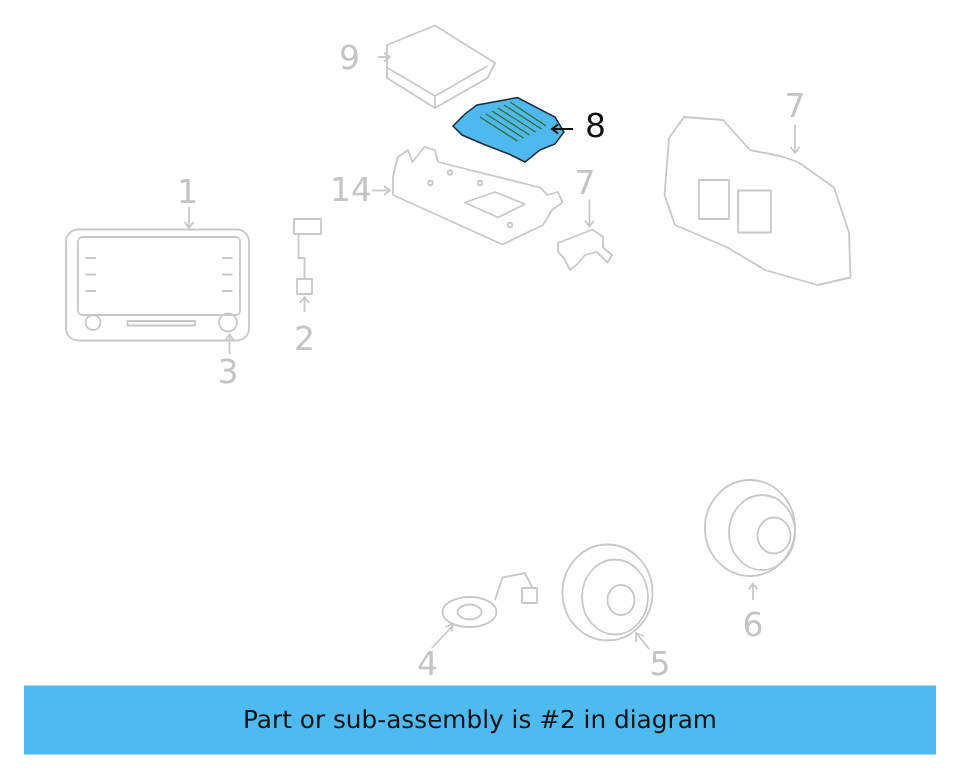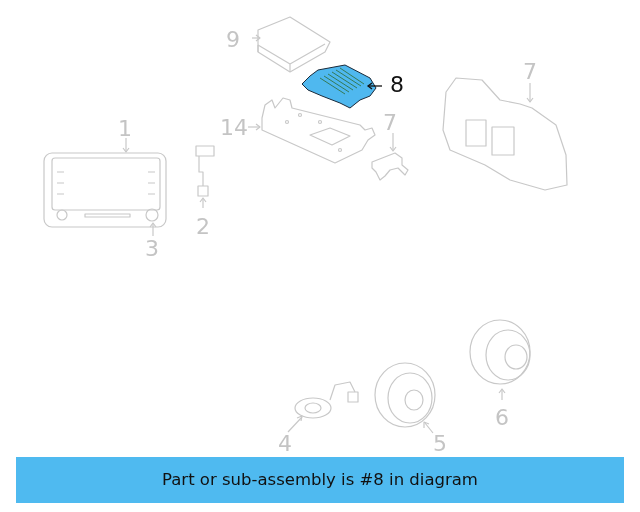--- a/index.html
+++ b/index.html
@@ -113,14 +113,14 @@
   <span class="callout" style="left:433px;top:433px">5</span>
   <span class="callout" style="left:495px;top:407px">6</span>
   <span class="callout" style="left:523px;top:61px">7</span>
   <span class="callout active" style="left:390px;top:74px">8</span>
   <span class="callout" style="left:226px;top:29px">9</span>
   <span class="callout" style="left:220px;top:117px">14</span>
   <span class="callout" style="left:383px;top:112px">7</span>
 </div>
 
 <div id="banner">
-  <span>Part or sub-assembly is #8 in diagram</span>
+  <span>Part or sub-assembly is #2 in diagram</span>
 </div>
 
 </body></html>

